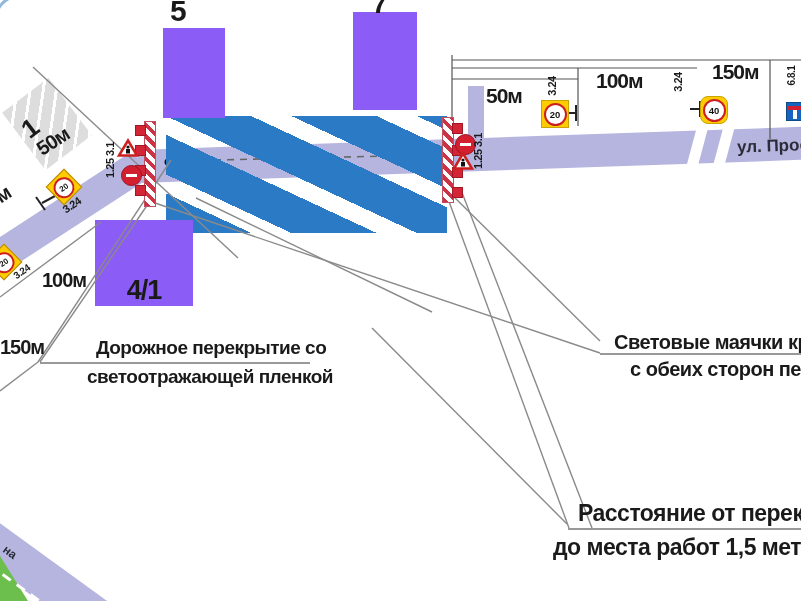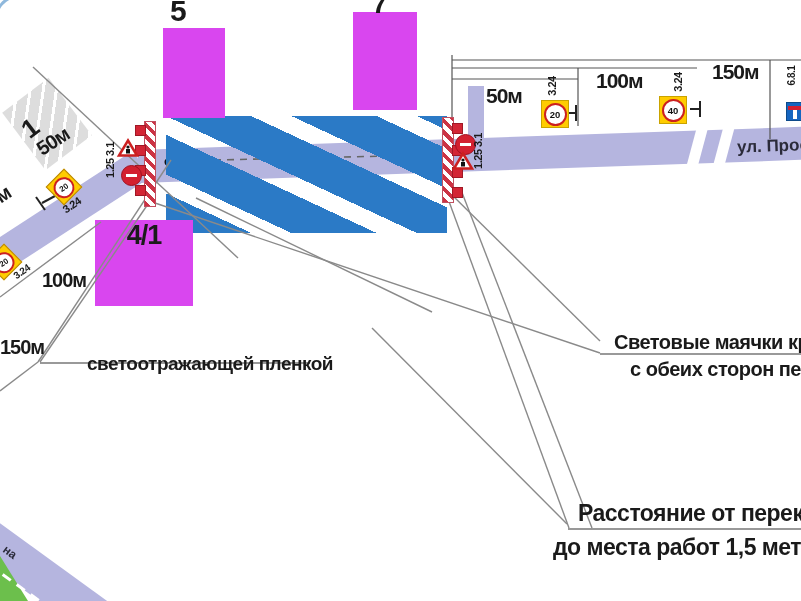--- a/index.html
+++ b/index.html
@@ -1,21 +1,21 @@
 <!DOCTYPE html>
 <html><head>
 <meta charset="utf-8">
 <style>
   html,body{margin:0;padding:0;background:#fff;}
   #canvas{position:relative;width:801px;height:601px;overflow:hidden;background:#fff;
           font-family:"Liberation Sans",sans-serif;color:#1a1a1a;}
   
   .road{position:absolute;background:#b5b5df;}
   
-  .bld{position:absolute;background:#d946ef;display:flex;align-items:flex-start;justify-content:center;
+  .bld{position:absolute;background:#8b5cf6;display:flex;align-items:flex-end;justify-content:center;
        font-weight:bold;font-size:27px;color:#1a1a1a;letter-spacing:-1px;}
   
   #workzone{position:absolute;left:166px;top:116px;width:281px;height:117px;
     background:repeating-linear-gradient(25deg,#2b7ac6 0 36px,transparent 36px 53px);}
   
   .barrier{position:absolute;width:10px;height:84px;
     background:repeating-linear-gradient(45deg,#cc3344 0 4px,#fff 4px 8px);
     border:1px solid #c05060;}
   .lamp{position:absolute;width:9px;height:9px;background:#d32535;border:1px solid #a01825;}
   
@@ -156,21 +156,21 @@
   </svg>
   <div class="lbl code" style="left:456px;top:145px;width:44px;text-align:center;transform:rotate(-90deg);">1.25 3.1</div>
 
   <div class="sq-sign" style="left:541px;top:100px;">
     <div class="ring">
         <span>20</span>
       </div>
   </div>
   <div class="lbl code" style="left:534px;top:80px;width:36px;text-align:center;transform:rotate(-90deg);">3.24</div>
 
-  <div class="sq-sign" style="left:659px;top:96px;">
+  <div class="sq-sign" style="left:700px;top:96px;border-radius:8px;">
     <div class="ring">
         <span>40</span>
       </div>
   </div>
   <div class="lbl code" style="left:660px;top:76px;width:36px;text-align:center;transform:rotate(-90deg);">3.24</div>
 
   <div class="deadend" style="left:786px;top:102px;">
     <span class="h"></span>
       <span class="v"></span>
   </div>
@@ -194,19 +194,20 @@
   <div class="lbl dim" style="left:596px;top:69px;">100м</div>
   <div class="lbl dim" style="left:712px;top:60px;">150м</div>
   <div class="lbl dimL" style="left:36px;top:130px;transform:rotate(-33deg);">50м</div>
   <div class="lbl dimL" style="left:42px;top:269px;">100м</div>
   <div class="lbl dimL" style="left:0px;top:336px;">150м</div>
   <div class="lbl dimL" style="left:-4px;top:183px;transform:rotate(-33deg);">м</div>
 
   <div class="lbl" style="left:737px;top:136px;font-size:17px;color:#2b2b3a;transform:rotate(-2deg);">ул. Проезж</div>
   <div class="lbl" style="left:3px;top:545px;font-size:12px;color:#2b2b3a;transform:rotate(36deg);">на</div>
 
-  <div class="lbl ann1" style="left:87px;top:353px;">светоотражающей пленкой</div>
+  <div class="lbl ann1" style="left:96px;top:337px;">Дорожное перекрытие со</div>
+  <div class="lbl ann1" style="left:87px;top:366px;">светоотражающей пленкой</div>
   <div class="lbl ann2" style="left:614px;top:331px;">Световые маячки красн</div>
   <div class="lbl ann2" style="left:630px;top:358px;">с обеих сторон перек</div>
   <div class="lbl ann3" style="left:578px;top:500px;">Расстояние от перекрыти</div>
   <div class="lbl ann3" style="left:553px;top:534px;">до места работ 1,5 метра</div>
 
 </div>
 
 </body></html>

